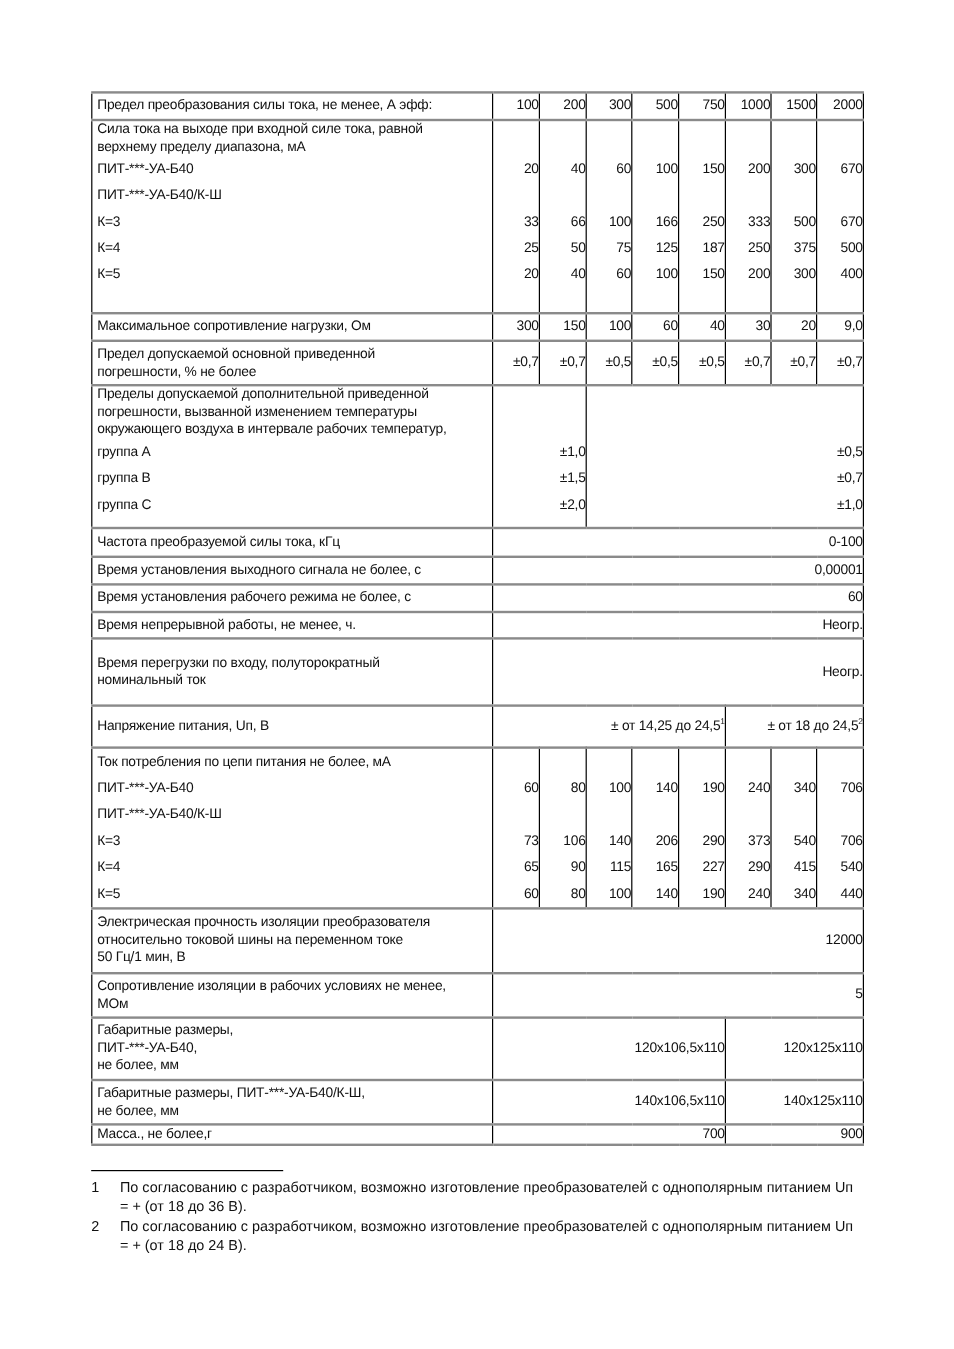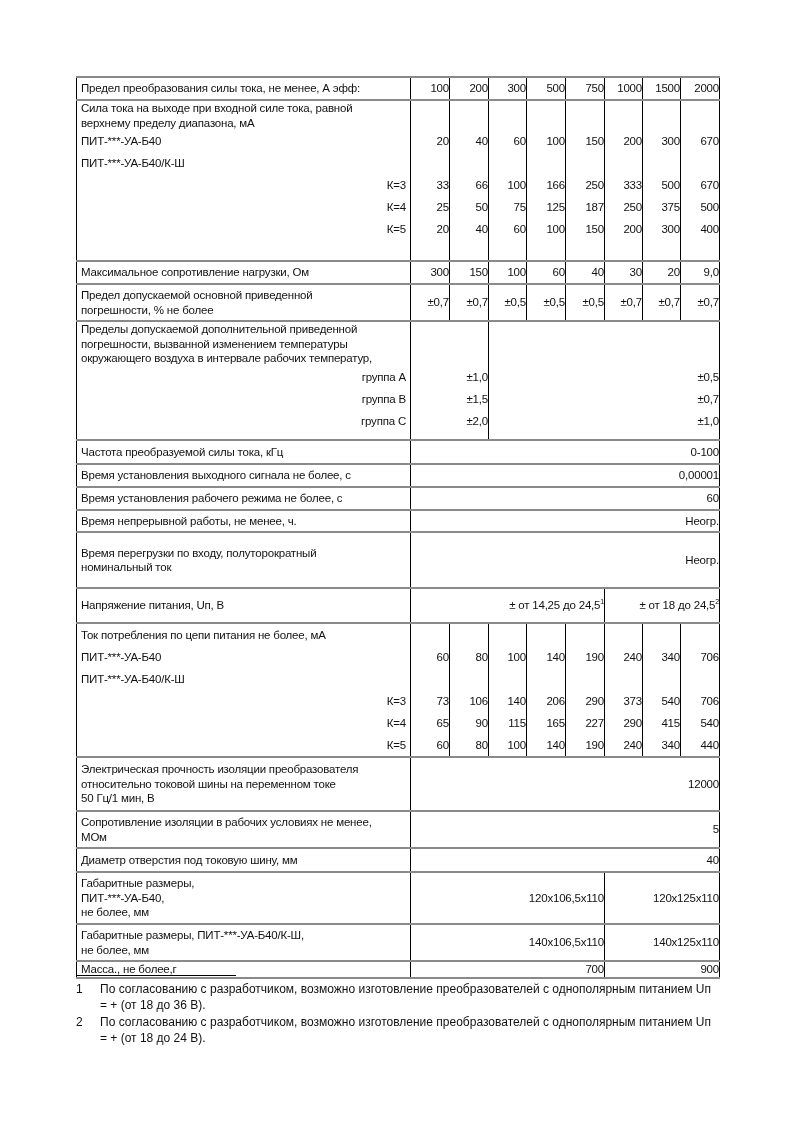--- a/index.html
+++ b/index.html
@@ -2,21 +2,21 @@
 <html><head>
 <meta charset="utf-8">
 <style>
   html, body { margin:0; padding:0; background:#ffffff; }
   body { width:795px; height:1124px; position:relative; font-family:"Liberation Sans", "DejaVu Sans", sans-serif; color:#111; }
   .spec-table { position:absolute; left:76px; top:76px; width:643px; border-collapse:collapse; table-layout:fixed; font-size:11.5px; letter-spacing:-0.2px; }
   .spec-table td { border-left:1px solid #000; border-right:1px solid #000; border-top:2px solid #8a8a8a; border-bottom:2px solid #8a8a8a; padding:0 4px; vertical-align:middle; line-height:14.5px; }
   .spec-table td.num { text-align:right; padding:0; }
   .spec-table td.lbl { text-align:left; }
   .sub { display:block; height:22px; line-height:22px; }
-  .sub.r { text-align:right; }
+  .sub.r { }
   .ml { display:block; line-height:14.5px; }
   .pad-top { padding-top:3px; }
   sup { font-size:7px; vertical-align:top; line-height:8px; }
   .fn-rule { position:absolute; left:76px; top:975px; width:160px; height:0; border-top:1.5px solid #000; }
   .footnotes { position:absolute; left:76px; top:982px; width:640px; font-size:12px; line-height:15.5px; }
   .fn { display:flex; margin-bottom:2px; }
   .fn-num { width:24px; flex:none; }
   .fn-text { flex:1; }
 </style>
 </head>
@@ -298,24 +298,20 @@
       </td>
       <td class="num" colspan="8">12000</td>
     </tr>
     <tr style="height:37px">
       <td class="lbl">
         <span class="ml">Сопротивление изоляции в рабочих условиях не менее,</span>
         <span class="ml">МОм</span>
       </td>
       <td class="num" colspan="8">5</td>
     </tr>
-    <tr style="height:24px">
-      <td class="lbl">Диаметр отверстия под токовую шину, мм</td>
-      <td class="num" colspan="8">40</td>
-    </tr>
     <tr style="height:52px">
       <td class="lbl">
         <span class="ml">Габаритные размеры,</span>
         <span class="ml">ПИТ-***-УА-Б40,</span>
         <span class="ml">не более, мм</span>
       </td>
       <td class="num" colspan="5">120x106,5x110</td>
       <td class="num" colspan="3">120x125x110</td>
     </tr>
     <tr style="height:37px">

